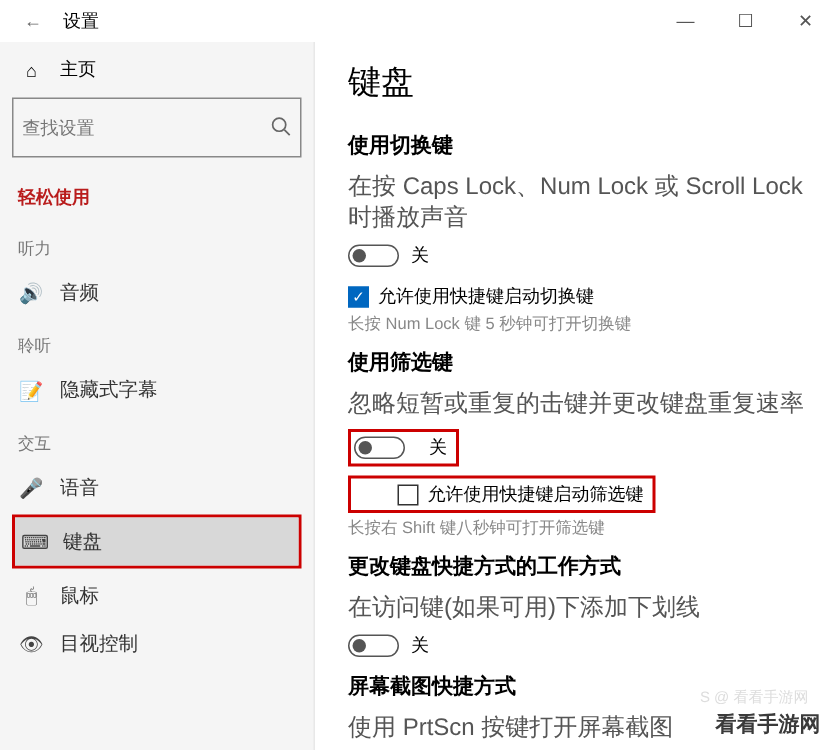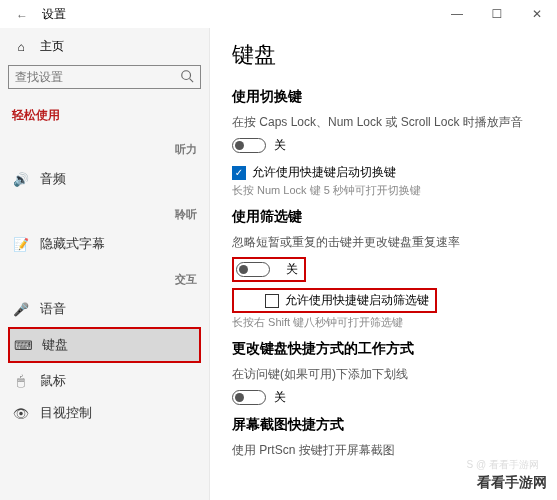--- a/index.html
+++ b/index.html
@@ -9,35 +9,35 @@
   .titlebar .back { width: 24px; text-align: center; color: #666; cursor: default; }
   .titlebar .title { margin-left: 8px; font-size: 12px; }
   .winbtns { position: absolute; right: 0; top: 0; display: flex; }
   .winbtn { width: 40px; height: 28px; display: flex; align-items: center; justify-content: center; color: #555; }
 
   .content { display: flex; height: calc(100% - 28px); }
 
   .sidebar { width: 210px; background: #f5f5f5; padding: 4px 8px 0 8px; overflow: hidden; border-right: 1px solid #e8e8e8; }
   .home-row { display: flex; align-items: center; padding: 6px 4px 10px 4px; gap: 10px; }
   .home-row .icon { width: 18px; text-align:center; }
-  .searchbox { display: flex; align-items: center; border: 1px solid #888; height: 24px; padding: 0 6px; background: #fff0; margin-bottom: 14px; background:#f5f5f5; }
+  .searchbox { display: flex; align-items: center; border: 1px solid #888; height: 40px; padding: 0 6px; background: #fff0; margin-bottom: 14px; background:#f5f5f5; }
   .searchbox input { flex: 1; background: transparent; border: none; outline: none; font-size: 12px; color:#666; }
   .searchbox .sicon { color:#666; }
 
   .cat { font-size: 12px; color: #b91c1c; padding: 4px 4px 6px 4px; margin-top: 4px; font-weight: 600;}
-  .cat.small { font-size: 11px; color:#777; font-weight:bold; margin-top:8px;text-align:right; }
+  .cat.small { font-size: 11px; color:#777; font-weight:normal; margin-top:8px; }
   .nav-item { display: flex; align-items: center; gap: 10px; padding: 7px 4px; color: #333; font-size: 13px; cursor:pointer; }
   .nav-item .icon { width: 18px; text-align: center; color:#444; }
   .nav-item.selected { background: #d8d8d8; }
   .highlight-box { border: 2px solid #c00; padding: 0; margin: 2px 0; }
 
   .main { flex: 1; padding: 12px 4px 0 22px; overflow: hidden; }
   h1 { font-size: 22px; font-weight: 400; margin-bottom: 18px; }
   h2 { font-size: 14px; font-weight: 700; margin: 10px 0 8px 0; }
-  .desc { font-size: 12px; color: #555; margin: 2px 0 6px 0; }
+  .desc { font-size: 16px; color: #555; margin: 2px 0 6px 0; }
   .sub { font-size: 11px; color: #888; margin: 2px 0 8px 0; }
 
   .toggle-row { display: flex; align-items: center; gap: 8px; margin: 4px 0 10px 0; }
   .toggle { width: 34px; height: 15px; border: 1px solid #555; border-radius: 8px; position: relative; background:#fff; }
   .toggle .knob { width: 9px; height: 9px; background: #555; border-radius: 50%; position: absolute; top: 2px; left: 2px; }
 
   .check-row { display: flex; align-items: center; gap: 6px; margin: 6px 0 2px 0; }
   .chk { width: 14px; height: 14px; border: 1px solid #333; display:inline-flex; align-items:center; justify-content:center; font-size:10px; color:#fff;}
   .chk.checked { background:#0067c0; border-color:#0067c0; }
 

